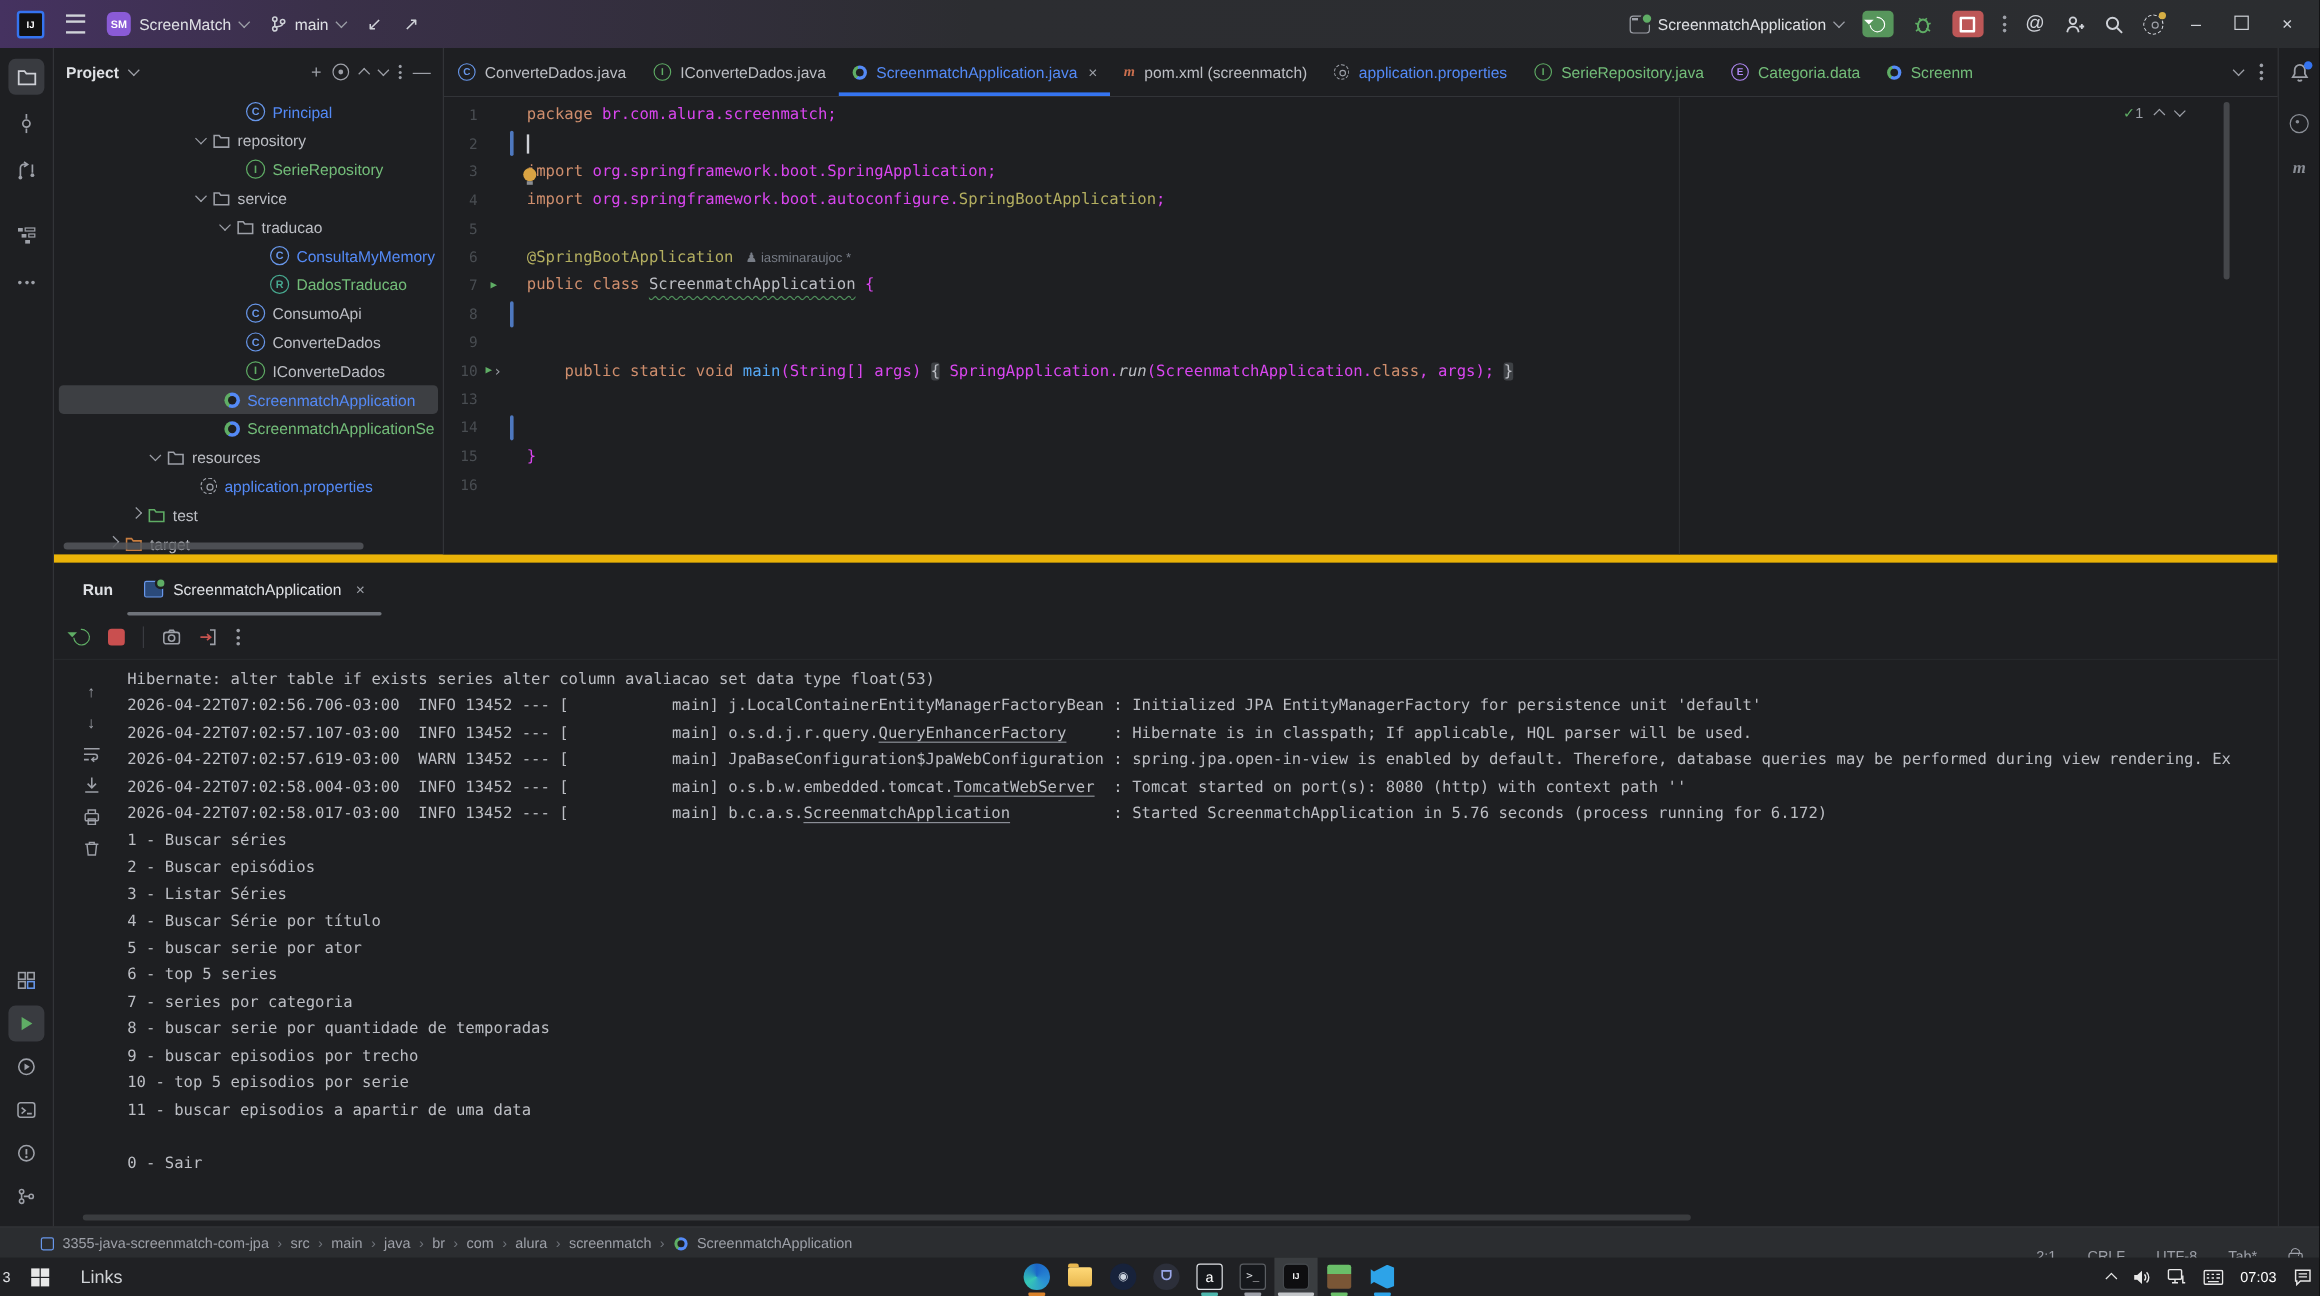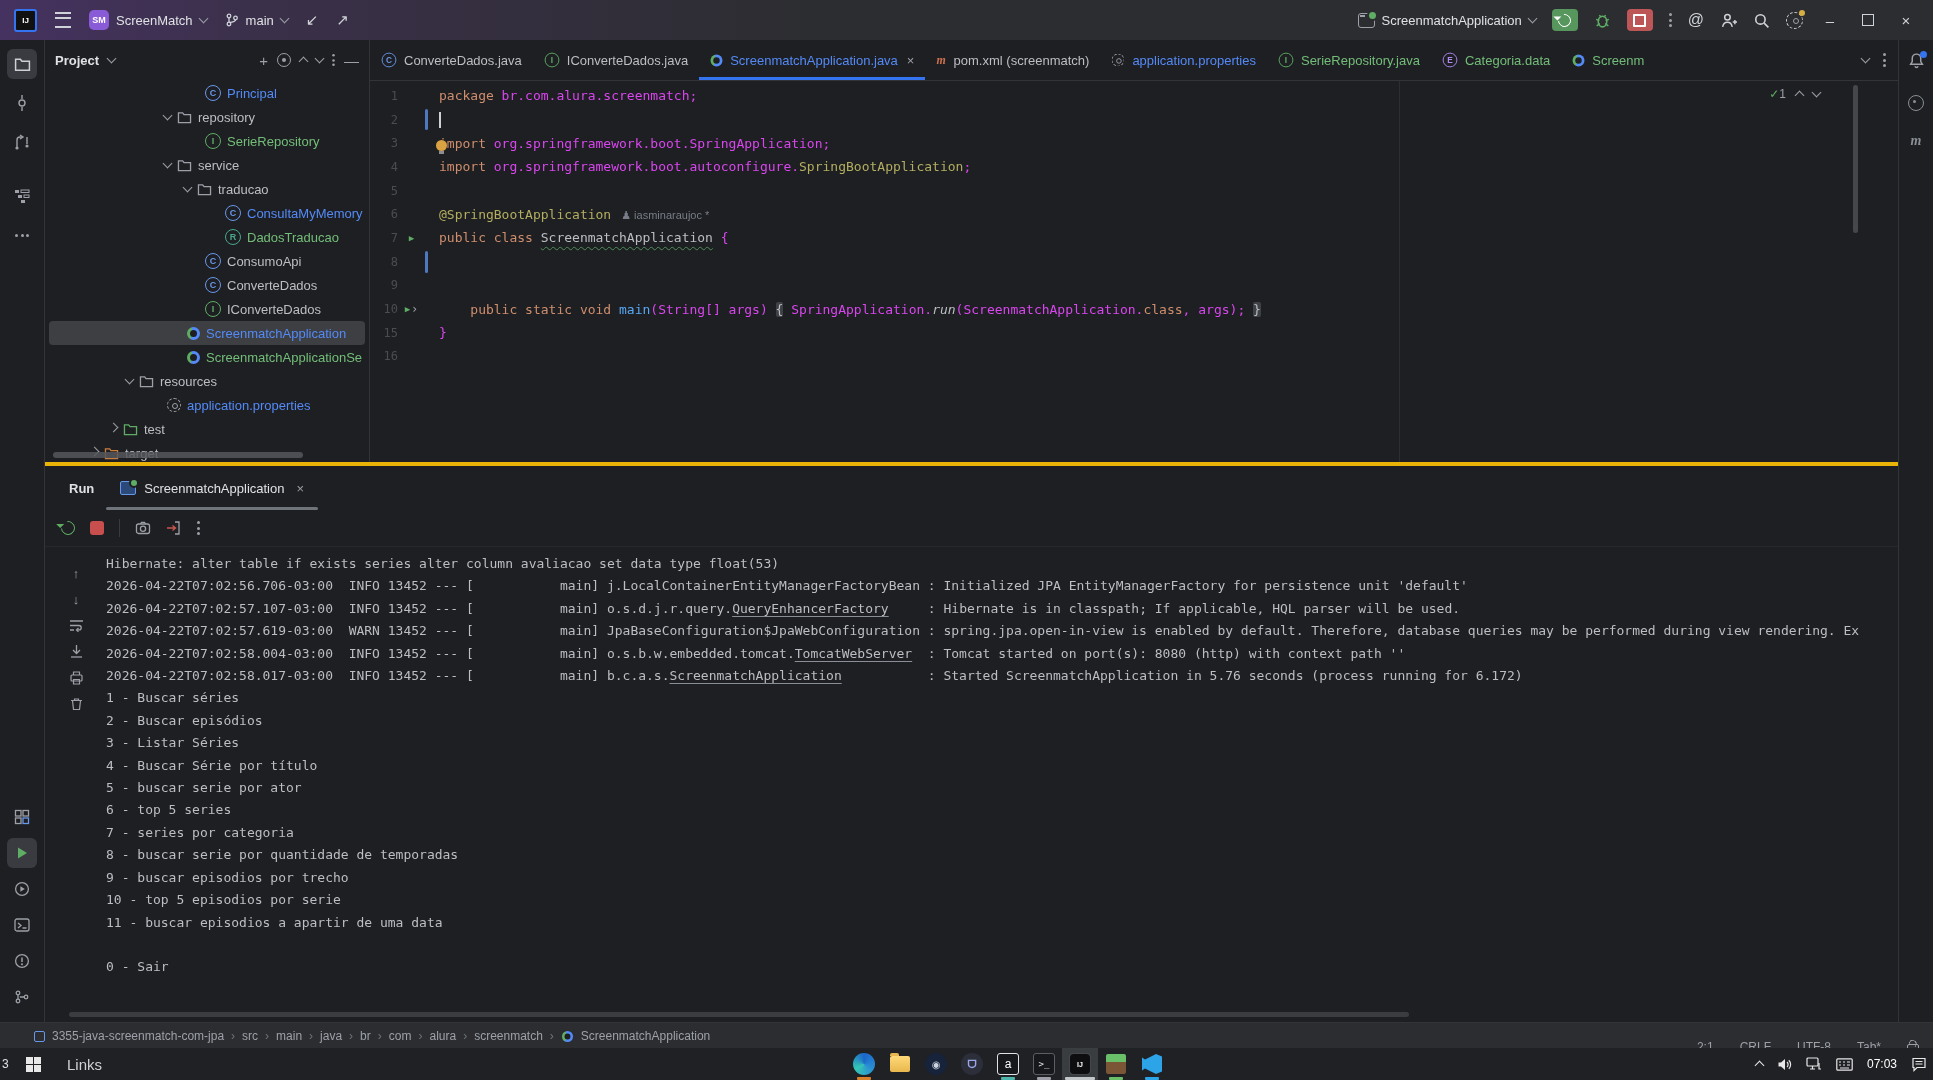--- a/index.html
+++ b/index.html
@@ -38,21 +38,21 @@
   .max-sq{width:10px;height:10px;border:1.5px solid #cfd2d8;display:inline-block;}
   .gear-badge{position:relative;}
   .gear-badge::after{content:"";position:absolute;right:-2px;top:-2px;width:6px;height:6px;border-radius:50%;background:#d6ae44;}
   
   .workspace{position:absolute;top:40px;left:0;width:1933px;height:982px;display:flex;}
   .left-strip{width:44px;background:#1e1f22;border-right:1px solid #323438;display:flex;flex-direction:column;align-items:center;}
   .strip-btn{width:30px;height:30px;margin-top:9px;border-radius:6px;display:flex;align-items:center;justify-content:center;}
   .strip-btn.active{background:#393b40;}
   .strip-spacer{flex:1;}
   .main-col{flex:1;display:flex;flex-direction:column;min-width:0;}
-  .top-row{height:422px;display:flex;border-bottom:4px solid #eab308;}
+  .top-row{height:422px;display:flex;border-bottom:7px solid #eab308;}
   
   .proj-panel{width:324px;border-right:1px solid #323438;display:flex;flex-direction:column;position:relative;}
   .proj-header{height:40px;display:flex;align-items:center;padding:0 10px;gap:9px;color:#dfe1e5;font-weight:bold;}
   .proj-header .spacer{flex:1;}
   .ph-ic{color:#9da0a8;font-size:15px;font-weight:normal;}
   .locate-ic{width:12px;height:12px;border:1.4px solid #9da0a8;border-radius:50%;position:relative;}
   .locate-ic::after{content:"";position:absolute;left:50%;top:50%;width:4px;height:4px;margin:-2px;border-radius:50%;background:#9da0a8;}
   .tree{flex:1;position:relative;overflow:hidden;padding-top:1px;}
   .trow{height:24px;display:flex;align-items:center;gap:6px;position:relative;margin:0 4px;border-radius:4px;white-space:nowrap;}
   .trow.selected{background:#3d3f43;}
@@ -541,20 +541,34 @@
                 <div class="cl">
                   <span class="ln">10</span>
                   <span class="lgut">
                     <span class="runarrow">▶</span>
                     <span class="foldchev">›</span>
                   </span>
                   <span class="chgcol"></span>
                   <span class="codetxt"><span class="sd">    </span><span class="sk">public static void </span><span class="sm">main</span><span class="sd">(String[] args) </span><span class="sf">{</span><span class="sd"> SpringApplication.</span><span class="si">run</span><span class="sd">(ScreenmatchApplication.</span><span class="sk">class</span><span class="sd">, args); </span><span class="sf">}</span></span>
                 </div>
                 <div class="cl">
+                  <span class="ln">13</span>
+                  <span class="lgut"></span>
+                  <span class="chgcol"></span>
+                  <span class="codetxt"></span>
+                </div>
+                <div class="cl">
+                  <span class="ln">14</span>
+                  <span class="lgut"></span>
+                  <span class="chgcol">
+                    <i></i>
+                  </span>
+                  <span class="codetxt"></span>
+                </div>
+                <div class="cl">
                   <span class="ln">15</span>
                   <span class="lgut"></span>
                   <span class="chgcol"></span>
                   <span class="codetxt"><span class="sd">}</span></span>
                 </div>
                 <div class="cl">
                   <span class="ln">16</span>
                   <span class="lgut"></span>
                   <span class="chgcol"></span>
                   <span class="codetxt"></span>

